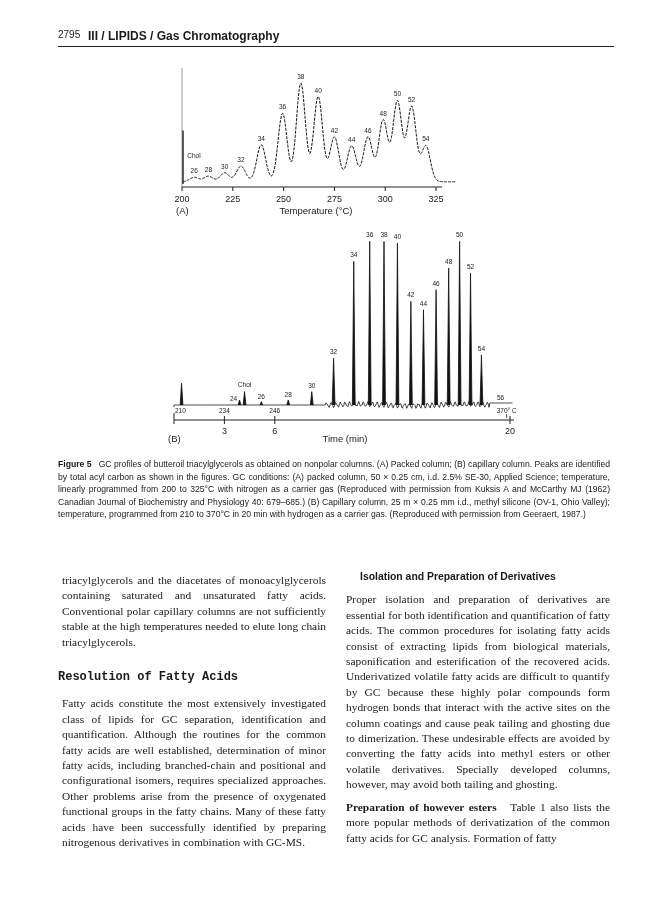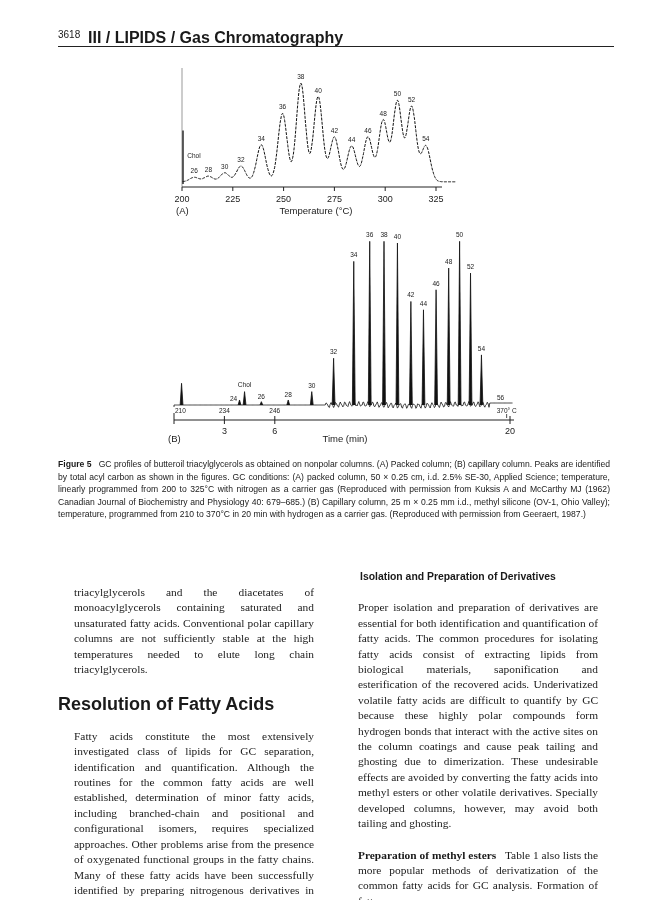--- a/index.html
+++ b/index.html
@@ -1,41 +1,41 @@
 <!DOCTYPE html>
 <html><head>
 <meta charset="utf-8">
 <style>
   html, body { margin:0; padding:0; background:#ffffff; }
   body { width:668px; height:900px; position:relative; overflow:hidden; color:#1a1a1a; }
   .sans { font-family: "Liberation Sans", sans-serif; }
   .serif { font-family: "Liberation Serif", serif; }
   #header { position:absolute; left:58px; top:28px; width:556px; height:18px; border-bottom:1px solid #222; }
   #header .pg { position:absolute; left:0; top:1px; font-size:10px; }
-  #header .title { position:absolute; left:30px; top:1px; font-size:16px; font-weight:bold; }
+  #header .title { position:absolute; left:30px; top:1px; font-size:12px; font-weight:bold; }
   #figure { position:absolute; left:8px; top:0; width:668px; height:455px; }
   #figure svg { position:absolute; left:0; top:0; }
   .tick-label { font-family: "Liberation Sans", sans-serif; font-size:9px; fill:#222; }
   .peak-label { font-family: "Liberation Sans", sans-serif; font-size:6.5px; fill:#222; }
   .axis-title { font-family: "Liberation Sans", sans-serif; font-size:9.5px; fill:#222; }
   #caption { position:absolute; left:58px; top:458px; width:552px; font-size:8.6px; line-height:12.6px; text-align:justify; }
   #caption b { font-weight:bold; }
   .col { position:absolute; top:569px; width:272px; font-size:11.4px; line-height:15.4px; text-align:justify; }
   #col-left { left:58px; }
   #col-right { left:342px; }
-  .col p { margin:16px; }
-  .h2 { font-family: Liberation Sans, sans-serif; font-weight:bold; font-size:18px; margin:20px 0 11px 0; }
+  .col p { margin:4px; }
+  .h2 { font-family: Liberation Mono, monospace; font-weight:bold; font-size:12px; margin:20px 0 11px 0; }
   .h3 { font-family: "Liberation Sans", sans-serif; font-weight:bold; font-size:10.4px; margin:0 0 8px 18px; }
   .runin { font-weight:bold; }
 </style>
 </head>
 <body>
 
 <div id="header" class="sans">
-  <span class="pg">3618</span>
+  <span class="pg">2795</span>
   <span class="title">III / LIPIDS / Gas Chromatography</span>
 </div>
 
 <div id="figure">
   <svg id="fig-svg" width="668" height="455" xmlns="http://www.w3.org/2000/svg">
 
     <g id="panelA">
       <line id="A-yaxis" x1="174" y1="68" x2="174" y2="187" stroke="#999" stroke-width="1"></line>
       <line id="A-xaxis" x1="174" y1="187" x2="434" y2="187" stroke="#222" stroke-width="1"></line>
       <g id="A-ticks">
@@ -147,14 +147,14 @@
 
 <div id="col-left" class="col serif">
   <p>triacylglycerols and the diacetates of monoacylglycerols containing saturated and unsaturated fatty acids. Conventional polar capillary columns are not sufficiently stable at the high temperatures needed to elute long chain triacylglycerols.</p>
   <div class="h2">Resolution of Fatty Acids</div>
   <p>Fatty acids constitute the most extensively investigated class of lipids for GC separation, identification and quantification. Although the routines for the common fatty acids are well established, determination of minor fatty acids, including branched-chain and positional and configurational isomers, requires specialized approaches. Other problems arise from the presence of oxygenated functional groups in the fatty chains. Many of these fatty acids have been successfully identified by preparing nitrogenous derivatives in combination with GC-MS.</p>
 </div>
 
 <div id="col-right" class="col serif">
   <div class="h3">Isolation and Preparation of Derivatives</div>
   <p>Proper isolation and preparation of derivatives are essential for both identification and quantification of fatty acids. The common procedures for isolating fatty acids consist of extracting lipids from biological materials, saponification and esterification of the recovered acids. Underivatized volatile fatty acids are difficult to quantify by GC because these highly polar compounds form hydrogen bonds that interact with the active sites on the column coatings and cause peak tailing and ghosting due to dimerization. These undesirable effects are avoided by converting the fatty acids into methyl esters or other volatile derivatives. Specially developed columns, however, may avoid both tailing and ghosting.</p>
-  <p style="margin-top:7px;"><span class="runin">Preparation of methyl esters</span>&nbsp;&nbsp;&nbsp;<span>Table 1 also lists the more popular methods of derivatization of the common fatty acids for GC analysis. Formation of fatty</span></p>
+  <p style="margin-top:7px;"><span class="runin">Preparation of however esters</span>&nbsp;&nbsp;&nbsp;<span>Table 1 also lists the more popular methods of derivatization of the common fatty acids for GC analysis. Formation of fatty</span></p>
 </div>
 
 </body></html>

